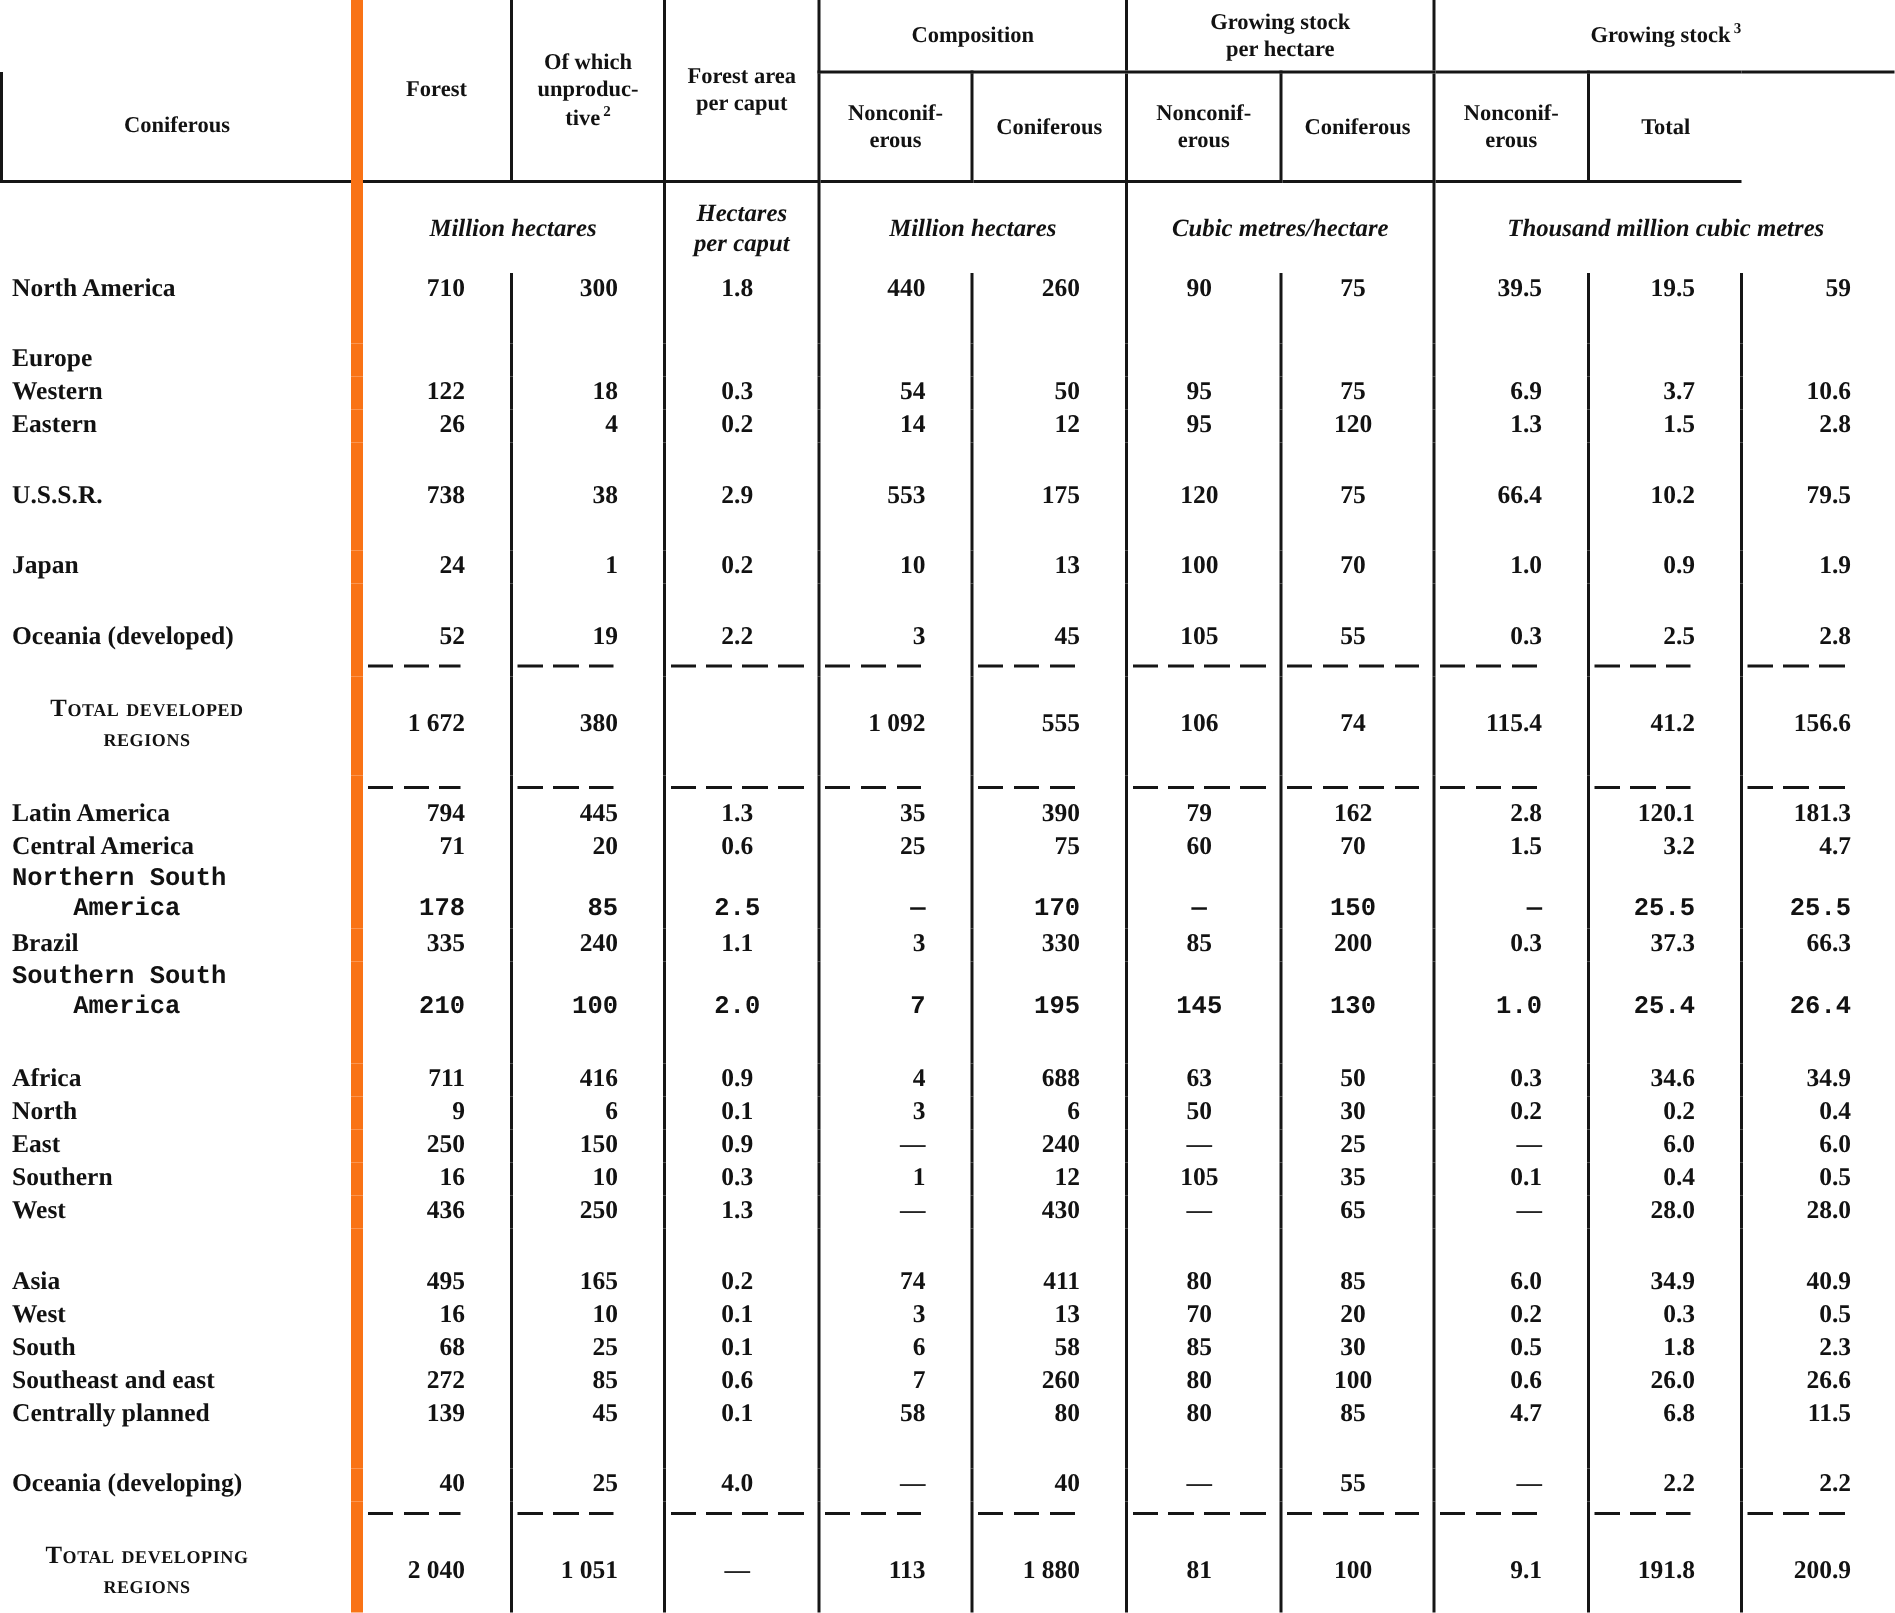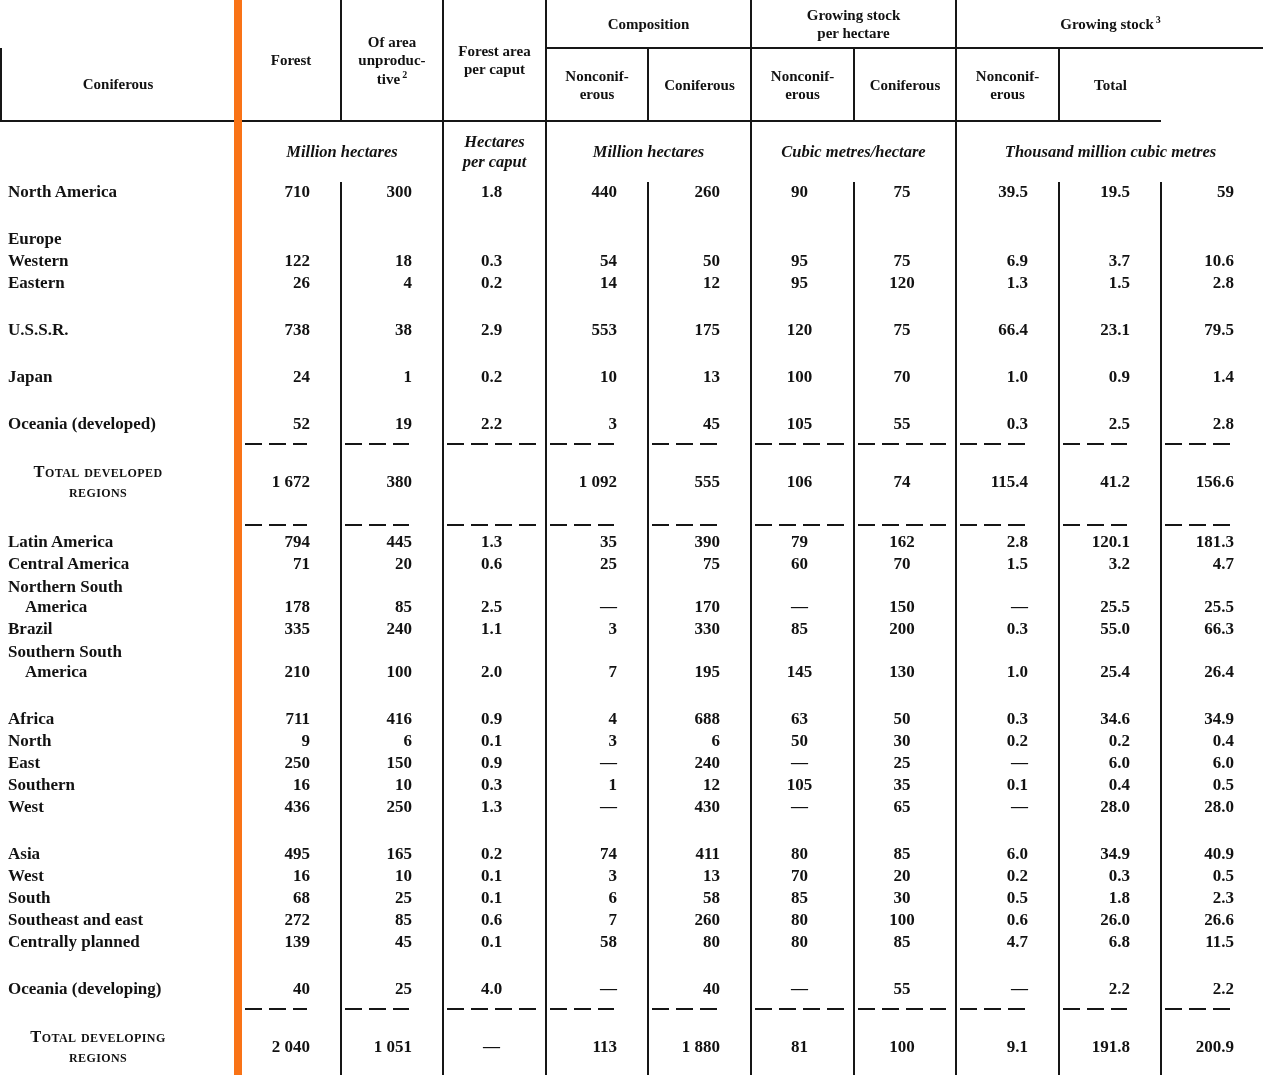--- a/index.html
+++ b/index.html
@@ -28,21 +28,21 @@
     height:60px;vertical-align:middle;text-align:center;
     font-style:italic;font-weight:700;font-size:16.5px;white-space:pre-line;
   }
   
   tbody td{vertical-align:bottom;font-weight:700;font-size:17px;line-height:1.22;}
   td.lab{padding-left:7px;white-space:pre-wrap;}
   td.ind1{}
   tbody td.num{text-align:right;padding-right:30px;}
   tbody td.ctr{text-align:center;padding-right:6px;}
   tr.data td, tr.group td{height:21px;padding-bottom:1px;}
-  tr.two td{height:42px;}
+  tr.two td{height:42px;font-family:Liberation Mono, monospace;}
   tr.spacer td{height:25px;}
   tr.sep td{height:15px;vertical-align:middle;}
   tr.sep .dash{
     height:2px;margin:0 3px;
     background:repeating-linear-gradient(90deg,#161616 0 17px,transparent 17px 24px);
   }
   tr.total td{height:62px;vertical-align:middle;padding-bottom:4px;}
   tr.total td.lab{
     text-align:center;padding-right:46px;
     font-variant:small-caps;letter-spacing:.4px;font-size:16.5px;white-space:pre-line;
@@ -62,21 +62,21 @@
       <col style="width:103px">
     <col style="width:102px">
       <col style="width:103px">
       <col style="width:102px">
     <col style="width:103px">
   </colgroup>
   <thead>
     <tr>
       <th></th>
       <th rowspan="2" class="thick hb">Forest</th>
-      <th rowspan="2" class="bl hb"><span>Of area
+      <th rowspan="2" class="bl hb"><span>Of which
 unproduc-
 tive</span><sup>2</sup></th>
       <th rowspan="2" class="bl hb">Forest area
 per caput</th>
       <th colspan="2" class="bl grp">Composition</th>
       <th colspan="2" class="bl grp">Growing stock
 per hectare</th>
       <th colspan="3" class="bl grp"><span>Growing stock</span><sup>3</sup></th>
     </tr>
     <tr>
@@ -183,21 +183,21 @@
       <tr class="data">
         <td class="lab ind0">U.S.S.R.</td>
         <td class="thick num">738</td>
         <td class="bl num">38</td>
         <td class="bl ctr">2.9</td>
         <td class="bl num">553</td>
         <td class="bl num">175</td>
         <td class="bl ctr">120</td>
         <td class="bl ctr">75</td>
         <td class="bl num">66.4</td>
-        <td class="bl num">23.1</td>
+        <td class="bl num">10.2</td>
         <td class="bl num">79.5</td>
       </tr>
       <tr class="spacer">
         <td class="lab ind0"></td>
         <td class="thick num"></td>
         <td class="bl num"></td>
         <td class="bl ctr"></td>
         <td class="bl num"></td>
         <td class="bl num"></td>
         <td class="bl ctr"></td>
@@ -210,21 +210,21 @@
         <td class="lab ind0">Japan</td>
         <td class="thick num">24</td>
         <td class="bl num">1</td>
         <td class="bl ctr">0.2</td>
         <td class="bl num">10</td>
         <td class="bl num">13</td>
         <td class="bl ctr">100</td>
         <td class="bl ctr">70</td>
         <td class="bl num">1.0</td>
         <td class="bl num">0.9</td>
-        <td class="bl num">1.4</td>
+        <td class="bl num">1.9</td>
       </tr>
       <tr class="spacer">
         <td class="lab ind0"></td>
         <td class="thick num"></td>
         <td class="bl num"></td>
         <td class="bl ctr"></td>
         <td class="bl num"></td>
         <td class="bl num"></td>
         <td class="bl ctr"></td>
         <td class="bl ctr"></td>
@@ -368,21 +368,21 @@
       <tr class="data">
         <td class="lab ind1">Brazil</td>
         <td class="thick num">335</td>
         <td class="bl num">240</td>
         <td class="bl ctr">1.1</td>
         <td class="bl num">3</td>
         <td class="bl num">330</td>
         <td class="bl ctr">85</td>
         <td class="bl ctr">200</td>
         <td class="bl num">0.3</td>
-        <td class="bl num">55.0</td>
+        <td class="bl num">37.3</td>
         <td class="bl num">66.3</td>
       </tr>
       <tr class="data two">
         <td class="lab ind1">Southern South
     America</td>
         <td class="thick num">210</td>
         <td class="bl num">100</td>
         <td class="bl ctr">2.0</td>
         <td class="bl num">7</td>
         <td class="bl num">195</td>

